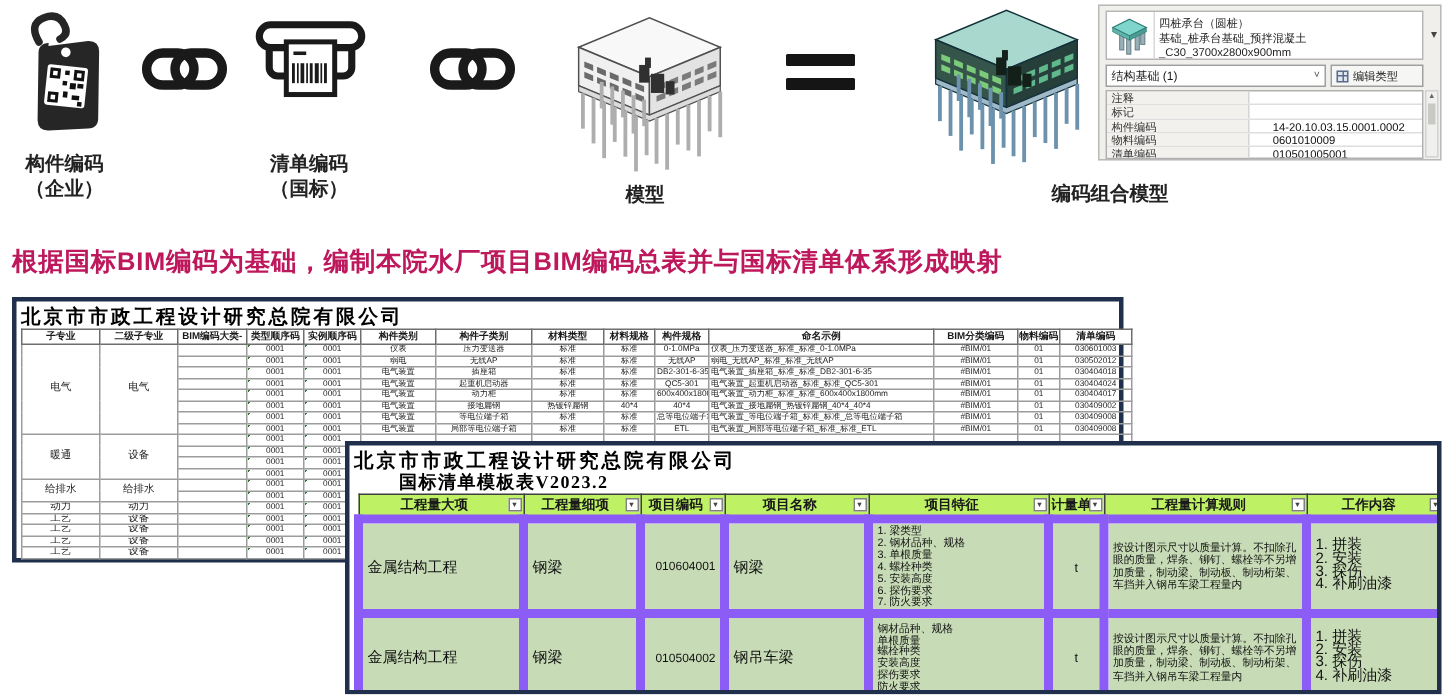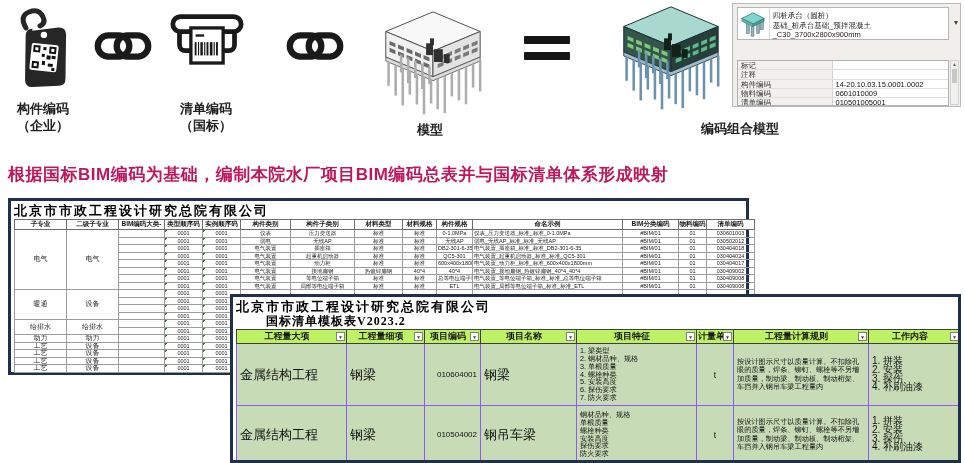--- a/index.html
+++ b/index.html
@@ -29,21 +29,21 @@
   .edit-type-btn { width:62px; background:#f6f6f4; border:1px solid #9f9f9f; display:flex; align-items:center;
                    gap:3px; padding:0 3px; font-size:7.5px; white-space:nowrap; }
   .edit-glyph { width:8px; height:8px; border:1px solid #5b6d8a; background:
       linear-gradient(#5b6d8a,#5b6d8a) 50% 0/1px 100% no-repeat,
       linear-gradient(#5b6d8a,#5b6d8a) 0 50%/100% 1px no-repeat, #dfe6f0; }
   .prop-grid { position:absolute; left:4px; top:56px; right:11px; bottom:0; background:#fff;
                border:1px solid #b0b0b0; overflow:hidden; }
   .prow { display:flex; height:9.3px; border-bottom:1px solid #dedede; line-height:9px; }
   .plabel { width:45%; background:#f2f1ee; padding-left:3px; border-right:1px solid #d5d5d5; color:#333;
             overflow:hidden; white-space:nowrap; }
-  .pvalue { flex:1; padding-left:3px; color:#111; overflow:hidden; white-space:nowrap; }
+  .pvalue { flex:1; padding-left:16px; color:#111; overflow:hidden; white-space:nowrap; }
   .vscroll { position:absolute; right:1px; top:56px; bottom:1px; width:9px; background:#f0f0ee;
              border:1px solid #d2d2d2; font-size:5px; text-align:center; color:#666; line-height:7px; }
   .vscroll .thumb { margin:1px auto; width:5px; height:14px; background:#c9c9c4; }
 
   
   .headline { position:absolute; left:8px; top:163px; width:720px; font-size:17px; font-weight:700;
               color:#be185d; letter-spacing:0.5px; }
 
   
   .tbl-frame { position:absolute; background:#fff; border:3px solid #20304c; }
@@ -63,23 +63,23 @@
   
   .t2-frame { left:230px; top:294px; width:731px; height:169px; z-index:2; padding:2px 3px 0; overflow:hidden; }
   .t2-frame .tbl-title.l1 { font-size:13px; letter-spacing:2px; line-height:15px; }
   .t2-frame .tbl-title.l2 { font-size:12px; letter-spacing:1px; line-height:14px;padding-left:30px; }
   table.t2 { border-collapse:collapse; table-layout:fixed; width:723px; margin-top:1px; }
   table.t2 th { background:#bef264; border:1px solid #3f3f3f; height:14px; padding:0 1px; }
   .h2cell { display:flex; align-items:center; justify-content:space-between; }
   .h2cell .hlabel { flex:1; text-align:center; font-size:9px; font-weight:700; overflow:hidden; white-space:nowrap; }
   .filter { width:9px; height:9px; background:#fff; border:1px solid #808080; font-size:5px; line-height:8px;
             color:#444; text-align:center; flex:0 0 auto; }
-  table.t2 td { background:#c7dcb6; border:1px solid #8b5cf6; vertical-align:middle; color:#111;
+  table.t2 td { background:#c7dcb6; border:6px solid #8b5cf6; vertical-align:middle; color:#111;
                 padding:1px 3px; overflow:hidden; }
-  td.c-major, td.c-minor, td.c-name { font-size:13px; }
+  td.c-major, td.c-minor, td.c-name { font-size:10px; }
   td.c-code { font-size:8px;text-align:right; }
   td.c-unit { font-size:8.5px; text-align:center; }
   td.c-feat { font-size:7.2px; line-height:7.9px; white-space:pre-line; vertical-align:top; padding-top:2px; }
   td.c-rule { font-size:7.2px; line-height:8.2px; white-space:pre-line; }
   td.c-work { font-size:10px; line-height:8.6px; white-space:pre-line; }
 </style>
 </head>
 <body>
 
 <div class="page">
@@ -269,27 +269,37 @@
             <polygon points="3,9 15,15 15,18 3,12" fill="#5fb3aa" stroke="#2a7a70" stroke-width="0.5"></polygon>
             <polygon points="15,15 27,9 27,12 15,18" fill="#4a9c94" stroke="#2a7a70" stroke-width="0.5"></polygon>
           </svg>
         </div>
         <div class="type-text">
           <div>四桩承台（圆桩）</div>
           <div>基础_桩承台基础_预拌混凝土_C30_3700x2800x900mm</div>
         </div>
       </div>
       <div class="panel-caret">▾</div>
+      <div class="selector-row">
+        <div class="family-select">
+          <span>结构基础 (1)</span>
+          <span style="font-size:7px;color:#555;">˅</span>
+        </div>
+        <div class="edit-type-btn">
+          <span class="edit-glyph"></span>
+          <span>编辑类型</span>
+        </div>
+      </div>
       <div class="prop-grid" id="prop-grid">
           <div class="prow">
-            <div class="plabel">标记</div>
+            <div class="plabel">注释</div>
             <div class="pvalue"></div>
           </div>
           <div class="prow">
-            <div class="plabel">注释</div>
+            <div class="plabel">标记</div>
             <div class="pvalue"></div>
           </div>
           <div class="prow">
             <div class="plabel">构件编码</div>
             <div class="pvalue">14-20.10.03.15.0001.0002</div>
           </div>
           <div class="prow">
             <div class="plabel">物料编码</div>
             <div class="pvalue">0601010009</div>
           </div>

